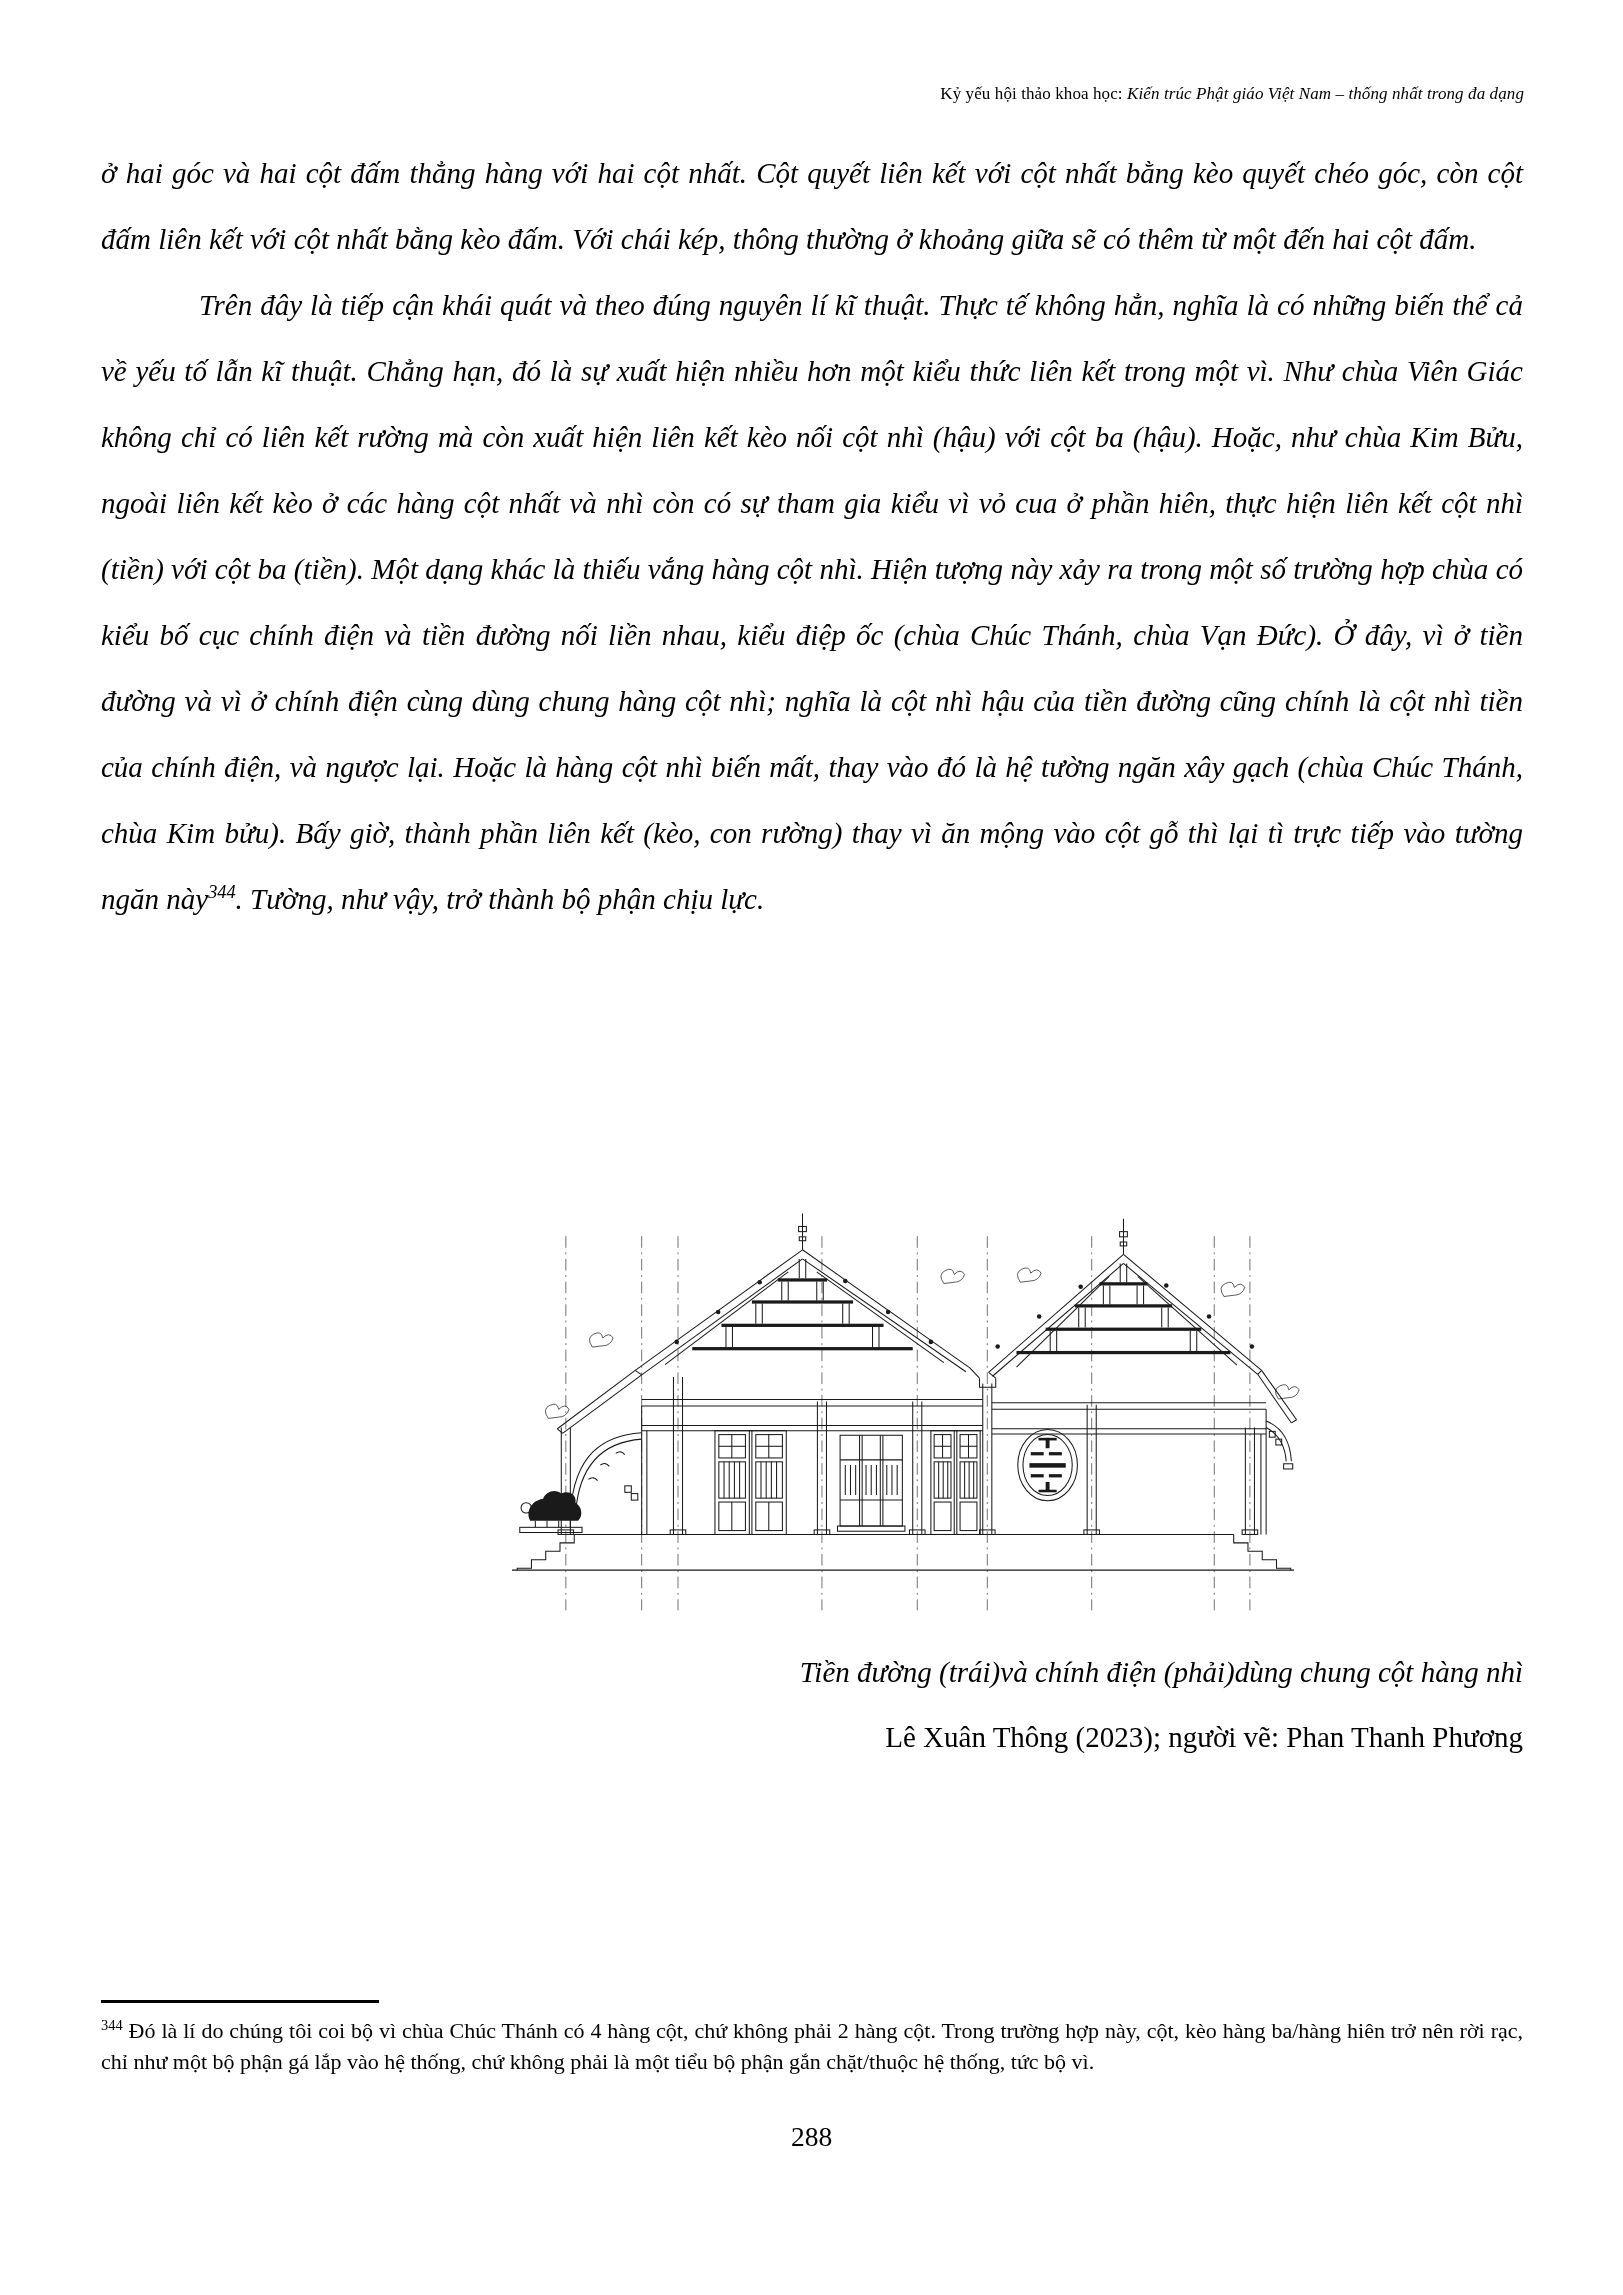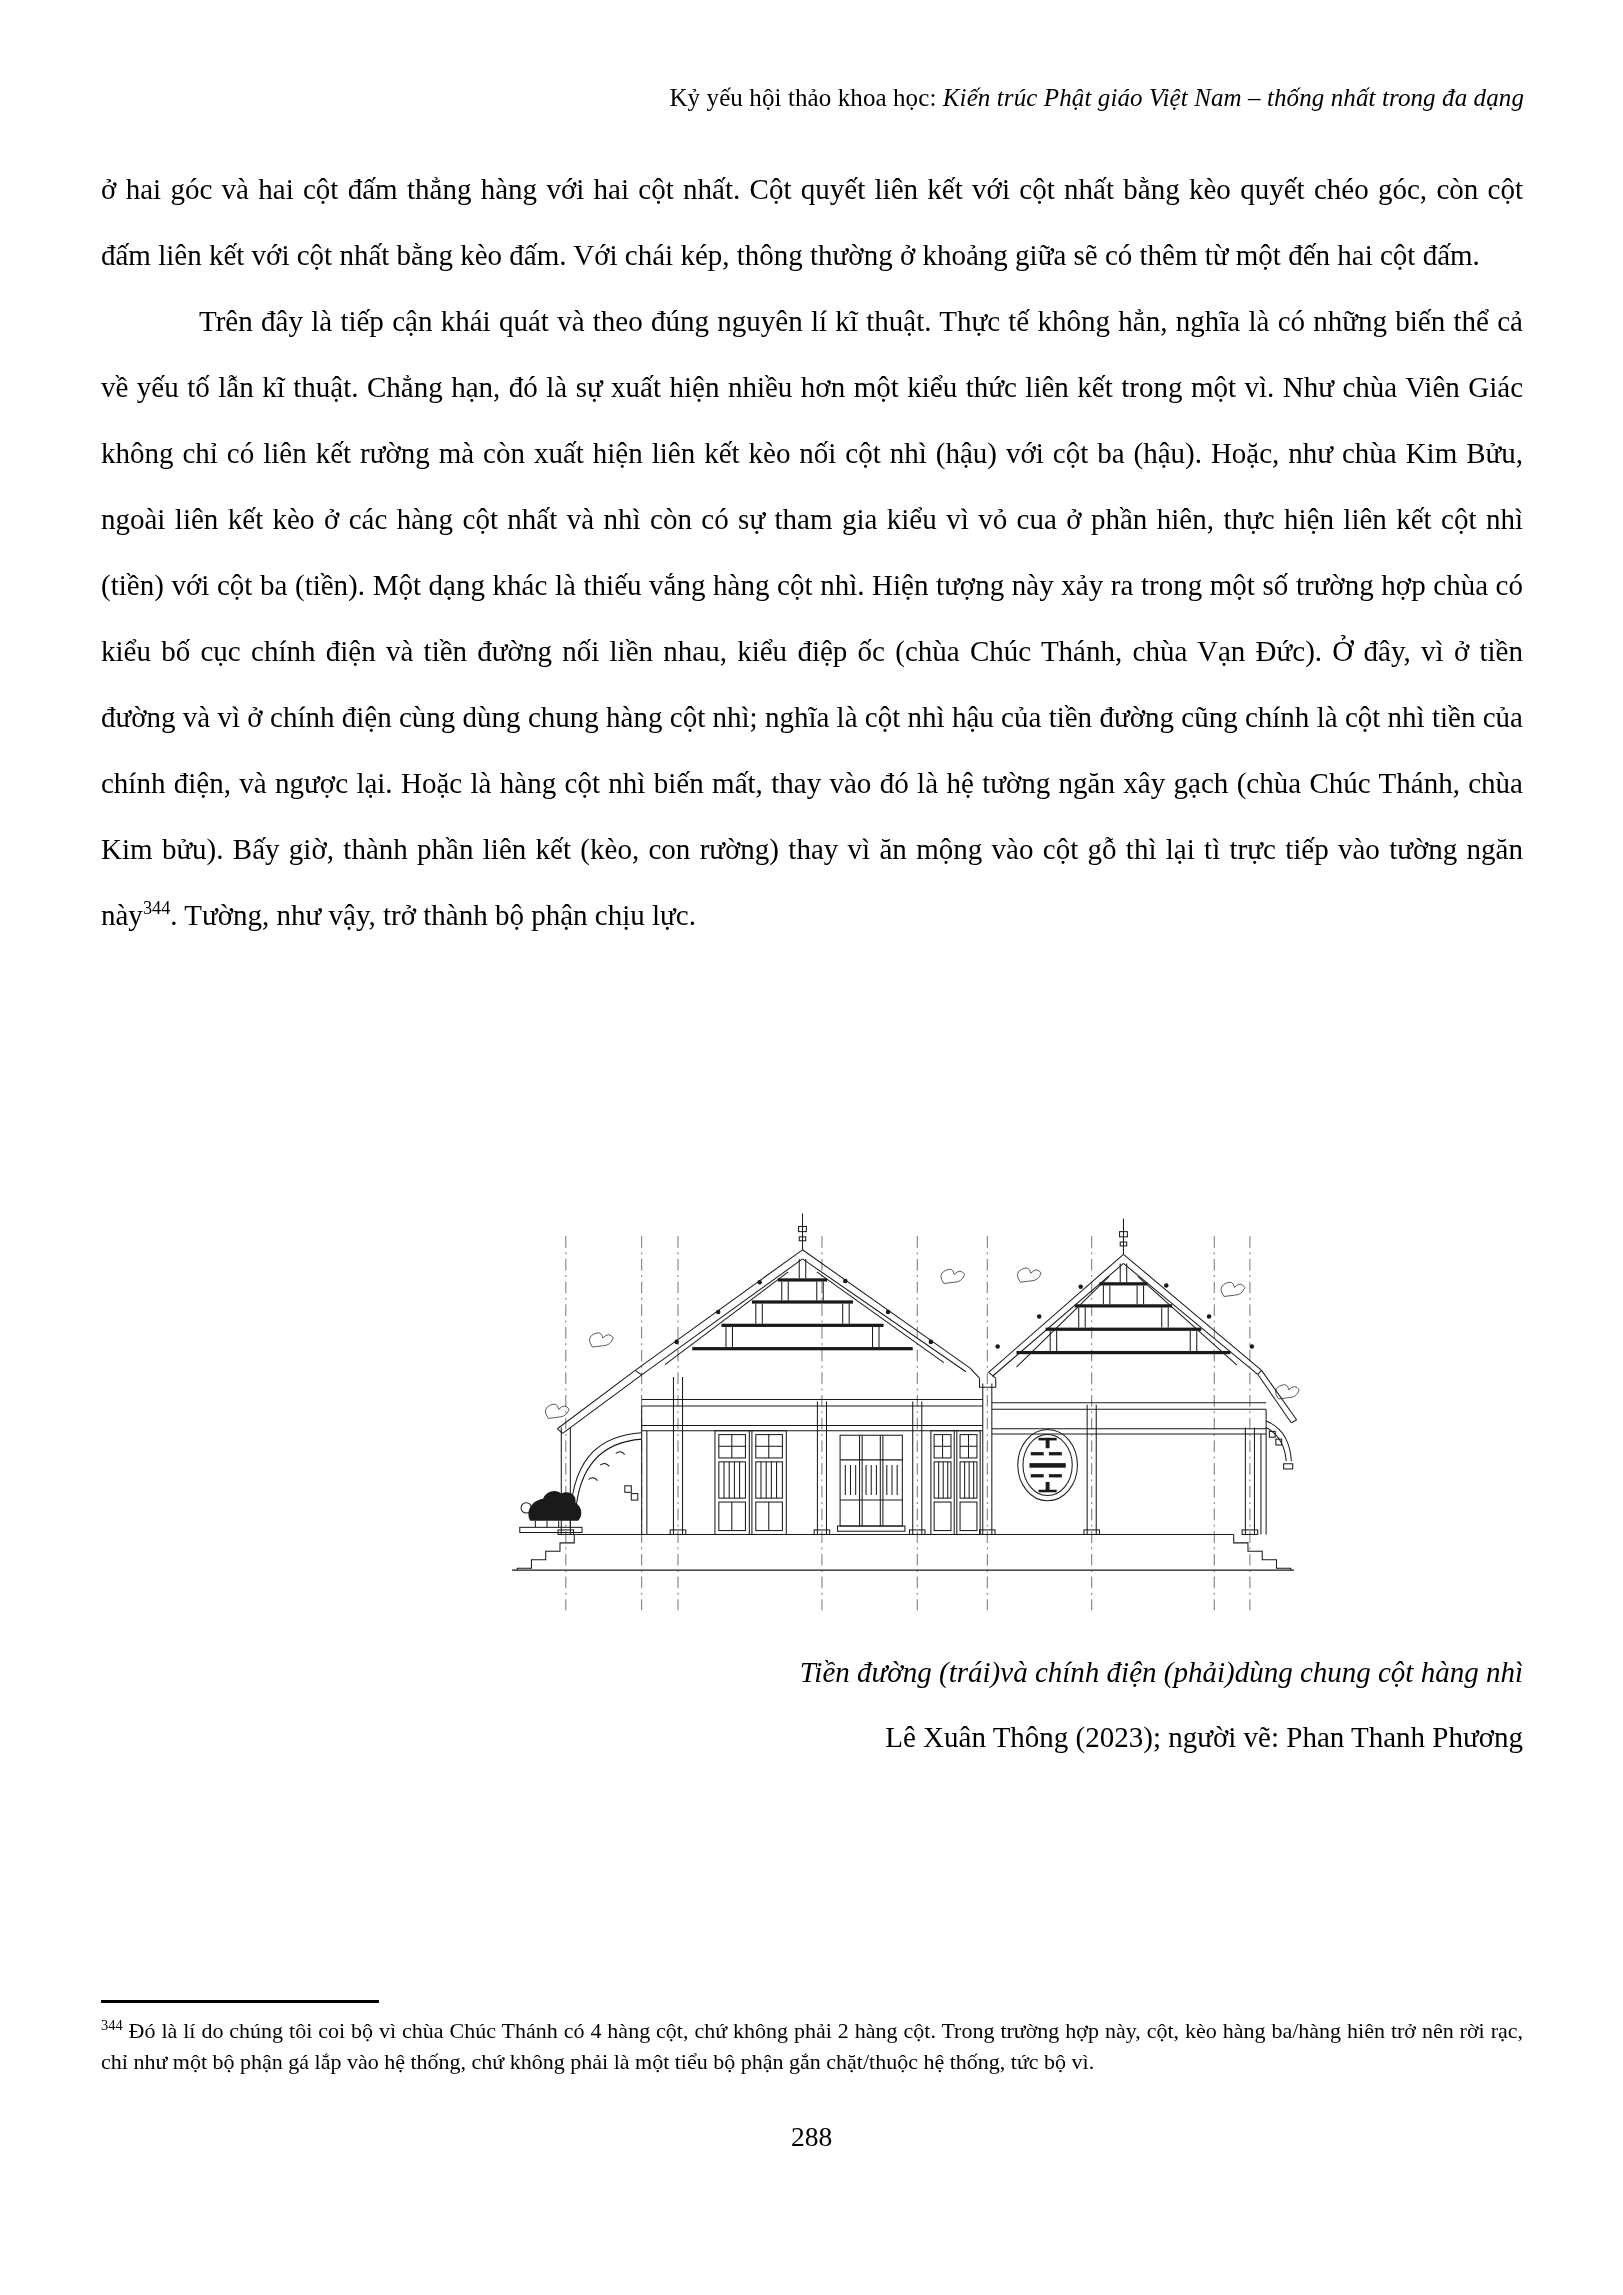--- a/index.html
+++ b/index.html
@@ -6,26 +6,26 @@
   .page {
     position:relative;
     width:1623px; height:2295px;
     background:#ffffff;
     font-family:"Liberation Serif","DejaVu Serif",serif;
     color:#000;
     overflow:hidden;
   }
   .running-header {
     position:absolute; top:84px; right:99px;
-    font-size:25px; white-space:nowrap; letter-spacing:0.1px;
+    font-size:17px; white-space:nowrap; letter-spacing:0.1px;
   }
   .running-header .hdr-italic { font-style:italic; }
   .body-text {
-    position:absolute; top:156px; left:101px; width:1422px;
-    font-size:29px; line-height:66px; text-align:justify;
+    position:absolute; top:140px; left:101px; width:1422px;
+    font-size:29px; line-height:66px; text-align:justify;font-style:italic;
   }
   .body-text p { margin:0; }
   .body-text p.indent { text-indent:98px; }
   sup.fn-ref { font-size:18.3px; line-height:0; vertical-align:super; }
   figure.fig {
     position:absolute; top:1207px; left:101px; width:1422px; margin:0;
   }
   figure.fig svg { display:block; margin-left:393px; background:#fff; }
   figcaption {
     margin-top:18.3px; text-align:right; padding-left:141px;

